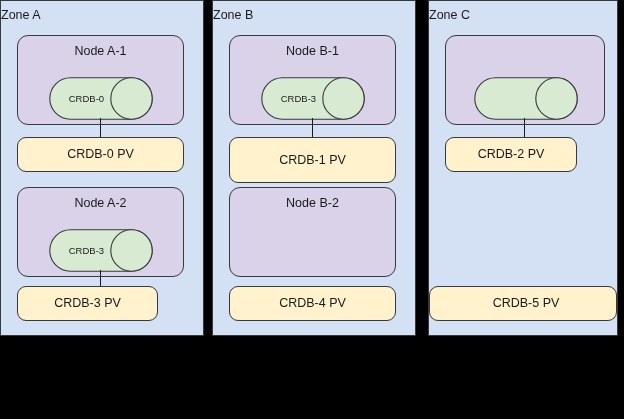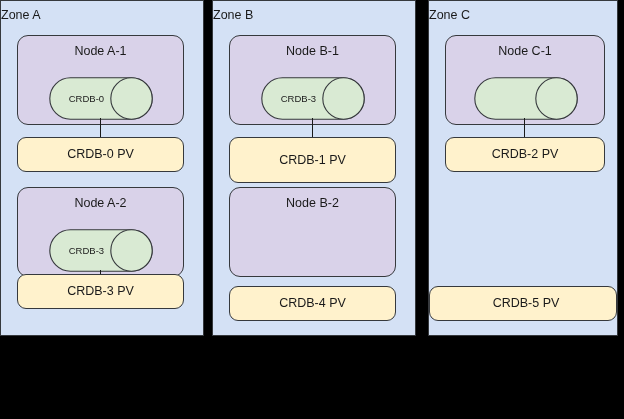--- a/index.html
+++ b/index.html
@@ -131,21 +131,21 @@
         <svg width="104" height="43" viewBox="0 0 104 43">
           <path d="M 21.5,0.8 L 82.5,0.8 A 20.7,20.7 0 0 1 82.5,42.2 L 21.5,42.2 A 20.7,20.7 0 0 1 21.5,0.8 Z" fill="#d9ead3" stroke="#36393d" stroke-width="1.1"></path>
           <ellipse cx="82.5" cy="21.5" rx="20.7" ry="20.7" fill="#d9ead3" stroke="#36393d" stroke-width="1.1"></ellipse>
         </svg>
         <div class="cyl-label">CRDB-3</div>
       </div>
     </div>
 
     <div class="connector" style="left:99px; top:269px; height:17px;"></div>
 
-    <div class="pv" style="left:16px; top:273px; width:167px; height:35px;">
+    <div class="pv" style="left:16px; top:285px; width:141px; height:35px;">
       <span class="pv-label">CRDB-3 PV</span>
     </div>
   </div>
 
   <div class="zone" style="left:212px; top:0px; width:204px; height:336px;">
     <div class="zone-title">Zone B</div>
 
     <div class="node" style="left:16px; top:34px; width:167px; height:90px;">
       <div class="node-title">Node B-1</div>
       <div class="cyl" style="left:31px; top:41px; width:104px; height:43px;">
@@ -169,32 +169,31 @@
 
     <div class="pv" style="left:16px; top:285px; width:167px; height:35px;">
       <span class="pv-label">CRDB-4 PV</span>
     </div>
   </div>
 
   <div class="zone" style="left:428px; top:0px; width:190px; height:336px;">
     <div class="zone-title">Zone C</div>
 
     <div class="node" style="left:16px; top:34px; width:160px; height:90px;">
-      <div class="node-title">Node C-1</div>
       <div class="cyl" style="left:28px; top:41px; width:104px; height:43px;">
         <svg width="104" height="43" viewBox="0 0 104 43">
           <path d="M 21.5,0.8 L 82.5,0.8 A 20.7,20.7 0 0 1 82.5,42.2 L 21.5,42.2 A 20.7,20.7 0 0 1 21.5,0.8 Z" fill="#d9ead3" stroke="#36393d" stroke-width="1.1"></path>
           <ellipse cx="82.5" cy="21.5" rx="20.7" ry="20.7" fill="#d9ead3" stroke="#36393d" stroke-width="1.1"></ellipse>
         </svg>
       </div>
     </div>
 
     <div class="connector" style="left:95px; top:117px; height:20px;"></div>
 
-    <div class="pv" style="left:16px; top:136px; width:160px; height:35px;">
+    <div class="pv" style="left:16px; top:136px; width:132px; height:35px;">
       <span class="pv-label">CRDB-2 PV</span>
     </div>
 
     <div class="pv" style="left:0; top:285px; width:188px; height:35px;padding-left:6px;">
       <span class="pv-label">CRDB-5 PV</span>
     </div>
   </div>
 
 </div>
 

